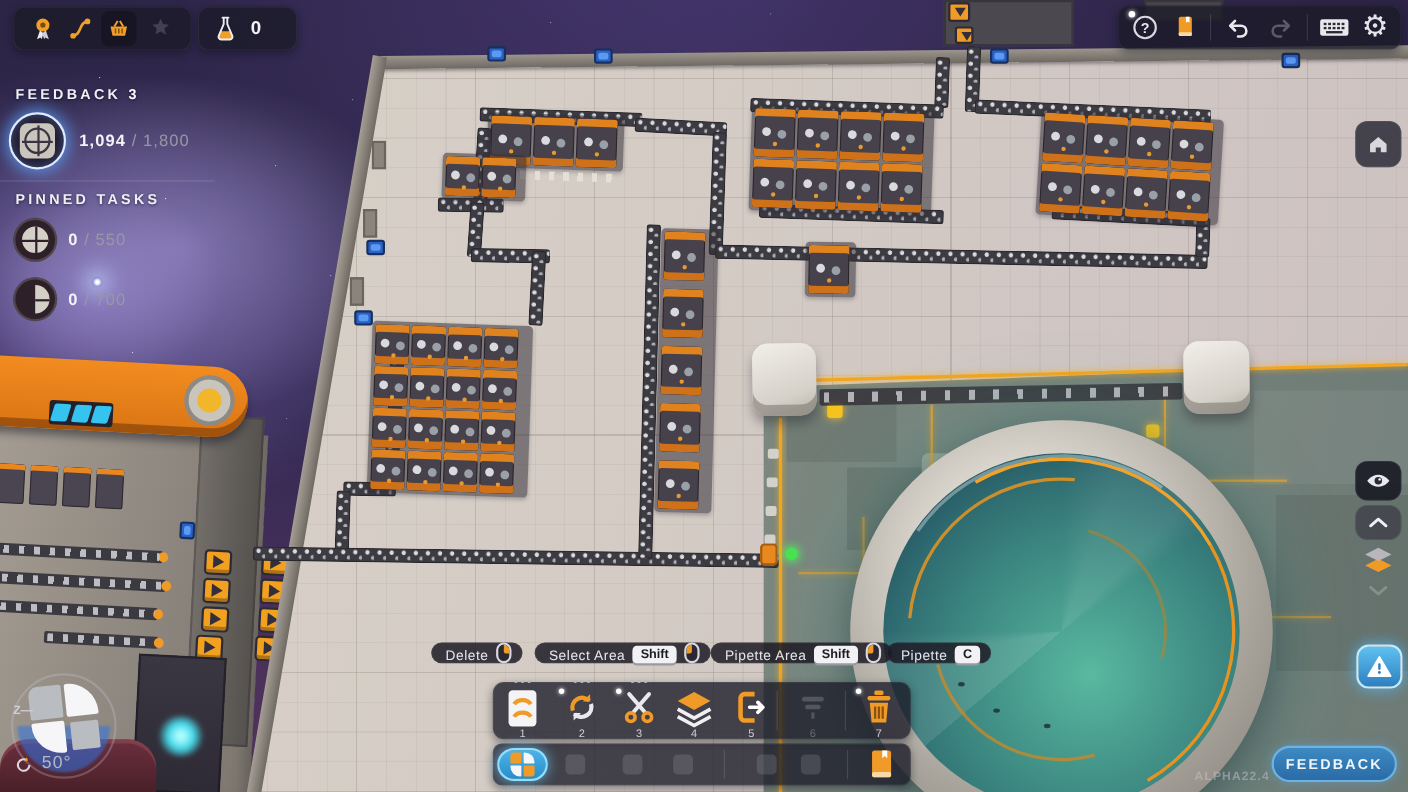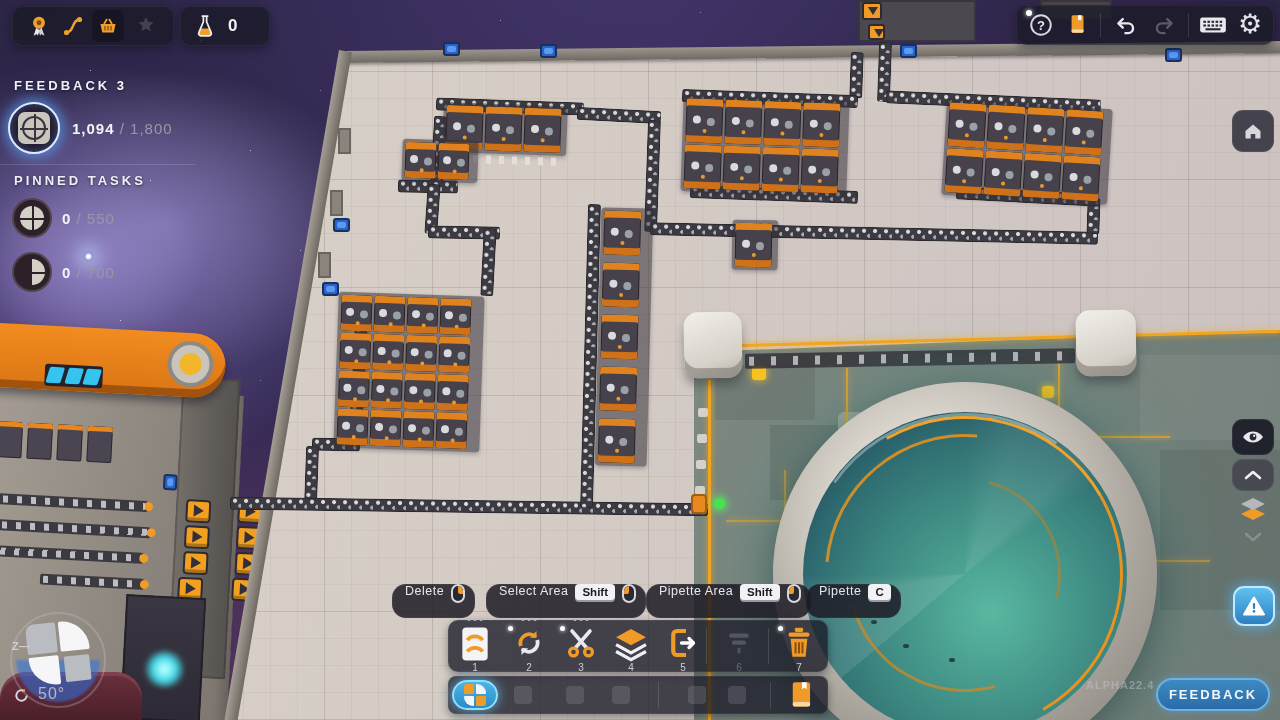--- a/index.html
+++ b/index.html
@@ -157,22 +157,22 @@
   .count { position:absolute; font-size:15px; color:#9a97a5; letter-spacing:1px; }
   .count b { color:#f4f4f8; font-weight:700; }
   .task-icon { position:absolute; width:40px; height:40px; border-radius:50%; background:#2e2028;
     box-shadow:inset 0 0 0 2px rgba(220,215,225,.2); display:flex; align-items:center; justify-content:center; }
   .tshape1 { width:24px; height:24px; border-radius:50%; background:#d4d0c8; position:relative; }
   .tshape1::before { content:""; position:absolute; left:50%; top:0; bottom:0; width:2px; background:#2e2028; }
   .tshape1::after { content:""; position:absolute; top:50%; left:0; right:0; height:2px; background:#2e2028; }
   .tshape2 { width:13px; height:26px; background:#d4d0c8; border-radius:0 13px 13px 0; position:relative; margin-left:12px; }
   .tshape2::after { content:""; position:absolute; top:50%; left:0; right:0; height:2px; background:#2e2028; }
 
-  .hintpill { position:absolute; height:34px; background:rgba(28,26,36,0.85); border-radius:14px;
-    display:flex; align-items:flex-start; gap:7px; padding:0 10px 0 13px; box-shadow:inset 0 0 0 1px rgba(255,255,255,.05); }
+  .hintpill { position:absolute; height:19px; background:rgba(28,26,36,0.85); border-radius:14px;
+    display:flex; align-items:flex-end; gap:7px; padding:0 10px 0 13px; box-shadow:inset 0 0 0 1px rgba(255,255,255,.05); }
   .hintpill .lbl { color:#e6e6ec; font-size:12.5px; letter-spacing:.5px; }
   .key { background:#f2f2f4; color:#1a1a22; font-size:11.5px; font-weight:700; border-radius:4px;
     padding:2px 7px; box-shadow:0 2px 0 #9a9aa4; }
   .mouse { width:14px; height:19px; border-radius:7px; background:#2a2833; border:2px solid #d8d8de;
     position:relative; overflow:hidden; }
   .mouse::before { content:""; position:absolute; top:0; width:50%; height:8px; background:#f09a28; }
   .mouse.left::before { left:0; border-radius:5px 0 2px 0; }
   .mouse.right::before { right:0; border-radius:0 5px 0 2px; }
 
   .slot { position:absolute; top:624px; width:46px; height:46px; }
@@ -187,21 +187,21 @@
   .quartered { width:22px; height:22px; display:grid; grid-template-columns:1fr 1fr; grid-template-rows:1fr 1fr; gap:2px; }
   .quartered i:nth-child(1){ background:#f09a28; border-radius:3px 1px 1px 1px; }
   .quartered i:nth-child(2){ background:#f6f6f8; border-radius:1px 10px 1px 1px; }
   .quartered i:nth-child(3){ background:#f6f6f8; border-radius:1px 1px 1px 10px; }
   .quartered i:nth-child(4){ background:#f09a28; border-radius:1px 1px 3px 1px; }
 
   .feedback { position:absolute; left:1156px; top:678px; width:114px; height:33px; border-radius:17px;
     background:linear-gradient(#3d8ac2,#2a6ba8); border:2px solid #6cb2e2; display:flex; align-items:center;
     justify-content:center; color:#eef6fc; font-size:13px; letter-spacing:2px; font-weight:700;
     box-shadow:0 0 10px rgba(90,170,230,.5); cursor:pointer; }
-  .version { position:absolute; left:1086px; top:679px; font-size:11px; letter-spacing:1px;
+  .version { position:absolute; left:1086px; top:700px; font-size:11px; letter-spacing:1px;
     color:rgba(195,195,205,0.5); font-weight:700; }
 
   .compass-ring { position:absolute; left:10px; top:612px; width:96px; height:96px; border-radius:50%;
     border:2px solid rgba(200,200,220,0.28); }
   .compass-half { position:absolute; left:16px; top:660px; width:84px; height:42px; border-radius:0 0 42px 42px;
     background:rgba(45,115,225,0.55); filter:blur(1px); }
   .cshape { position:absolute; left:28px; top:622px; width:62px; height:62px; transform:rotate(-6deg);
     display:grid; grid-template-columns:1fr 1fr; grid-template-rows:1fr 1fr; gap:3px; }
   .cshape i:nth-child(1){ background:#b9bcc0; border-radius:8px 2px 2px 2px; }
   .cshape i:nth-child(2){ background:#f6f6f8; border-radius:2px 100% 2px 2px; }

